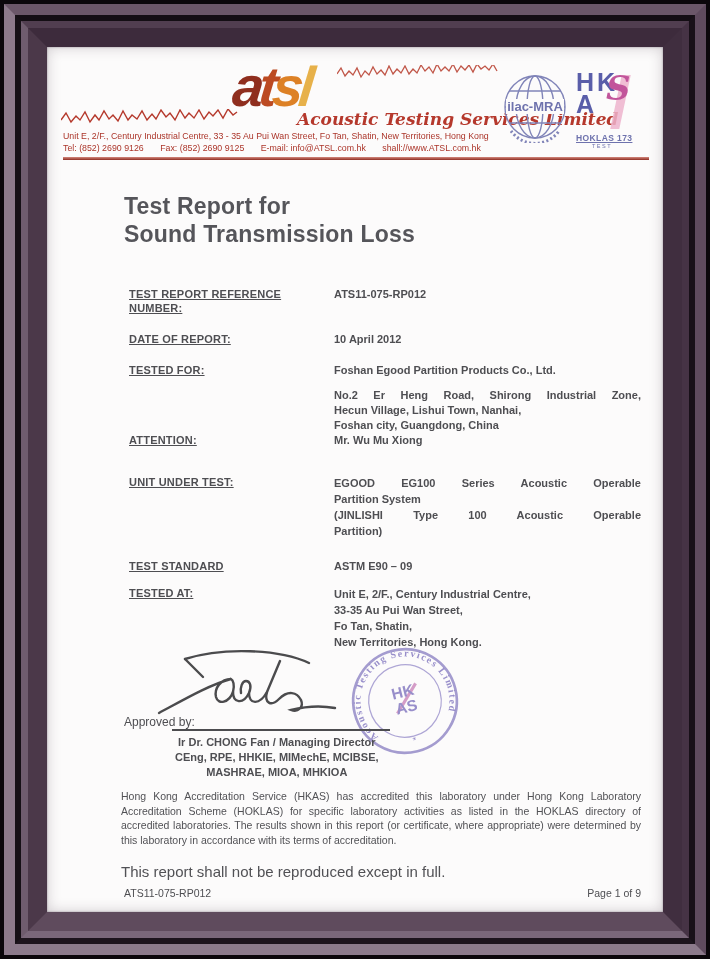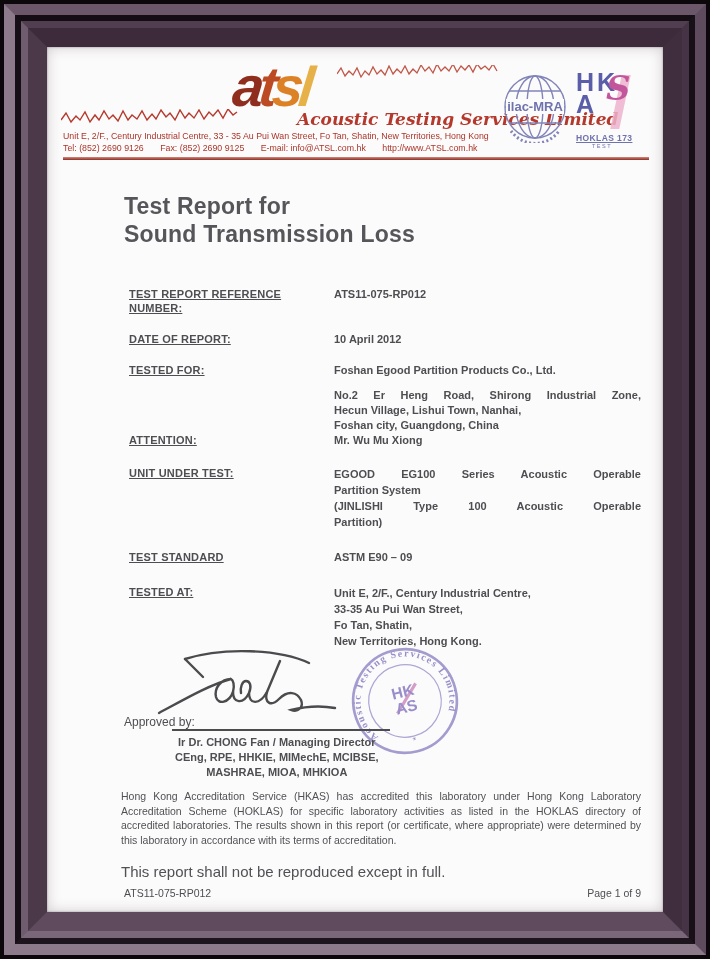--- a/index.html
+++ b/index.html
@@ -44,22 +44,22 @@
   
   .title{position:absolute;left:77px;top:145px;font-size:23px;line-height:28px;
     font-weight:700;color:#55555a;letter-spacing:.2px;}
   .rows{position:absolute;left:82px;top:240px;width:512px;font-size:11px;
     font-weight:700;color:#4e4e52;}
   .row{display:flex;align-items:flex-start;}
   .row .lab{width:205px;flex:none;line-height:14px;letter-spacing:.2px;text-decoration:underline;}
   .row .val{flex:1;line-height:15px;}
   .justify{text-align:justify;text-align-last:justify;}
   .mb17{margin-bottom:17px;}.mb16{margin-bottom:16px;}.mb10{margin-bottom:10px;}
-  .mb0{margin-bottom:0;}.mb9{margin-bottom:18px;}.mb20{margin-bottom:20px;}
-  .mb12{margin-bottom:20px;justify-content:flex-end;}
+  .mb0{margin-bottom:0;}.mb9{margin-bottom:27px;}.mb20{margin-bottom:20px;}
+  .mb12{margin-bottom:12px;justify-content:flex-end;}
   .val.wide{line-height:16px;}
   
   .sig-svg{position:absolute;left:104px;top:600px;}
   .stamp{position:absolute;left:300px;top:596px;transform:rotate(-14deg);opacity:.88;}
   .approved{position:absolute;left:77px;top:668px;font-size:12px;color:#4e4e52;}
   .sig-line{position:absolute;left:125px;top:682px;width:218px;height:0;
     border-bottom:2px solid #4c4c4f;}
   .sig-name{position:absolute;left:128px;top:688px;font-size:11px;font-weight:700;
     line-height:15px;color:#4e4e52;text-align:center;}
   
@@ -92,21 +92,21 @@
             </svg>
 
             <div class="en-name">Acoustic Testing Services Limited</div>
 
             <div class="addr">
               <div>Unit E, 2/F., Century Industrial Centre, 33 - 35 Au Pui Wan Street, Fo Tan, Shatin, New Territories, Hong Kong</div>
               <div>
                 <span class="seg">Tel: (852) 2690 9126</span>
                 <span class="seg">Fax: (852) 2690 9125</span>
                 <span class="seg">E-mail: info@ATSL.com.hk</span>
-                <span class="seg">http://www.ATSL.com.hk</span>
+                <span class="seg">shall://www.ATSL.com.hk</span>
               </div>
             </div>
 
             <div class="red-rule"></div>
 
             <svg class="ilac" width="64" height="68" viewBox="0 0 64 68">
               <g stroke="#8084b8" fill="none" stroke-width="1.4">
                 <ellipse cx="32" cy="32" rx="30" ry="31"></ellipse>
                 <ellipse cx="32" cy="32" rx="19" ry="31"></ellipse>
                 <ellipse cx="32" cy="32" rx="8" ry="31"></ellipse>

